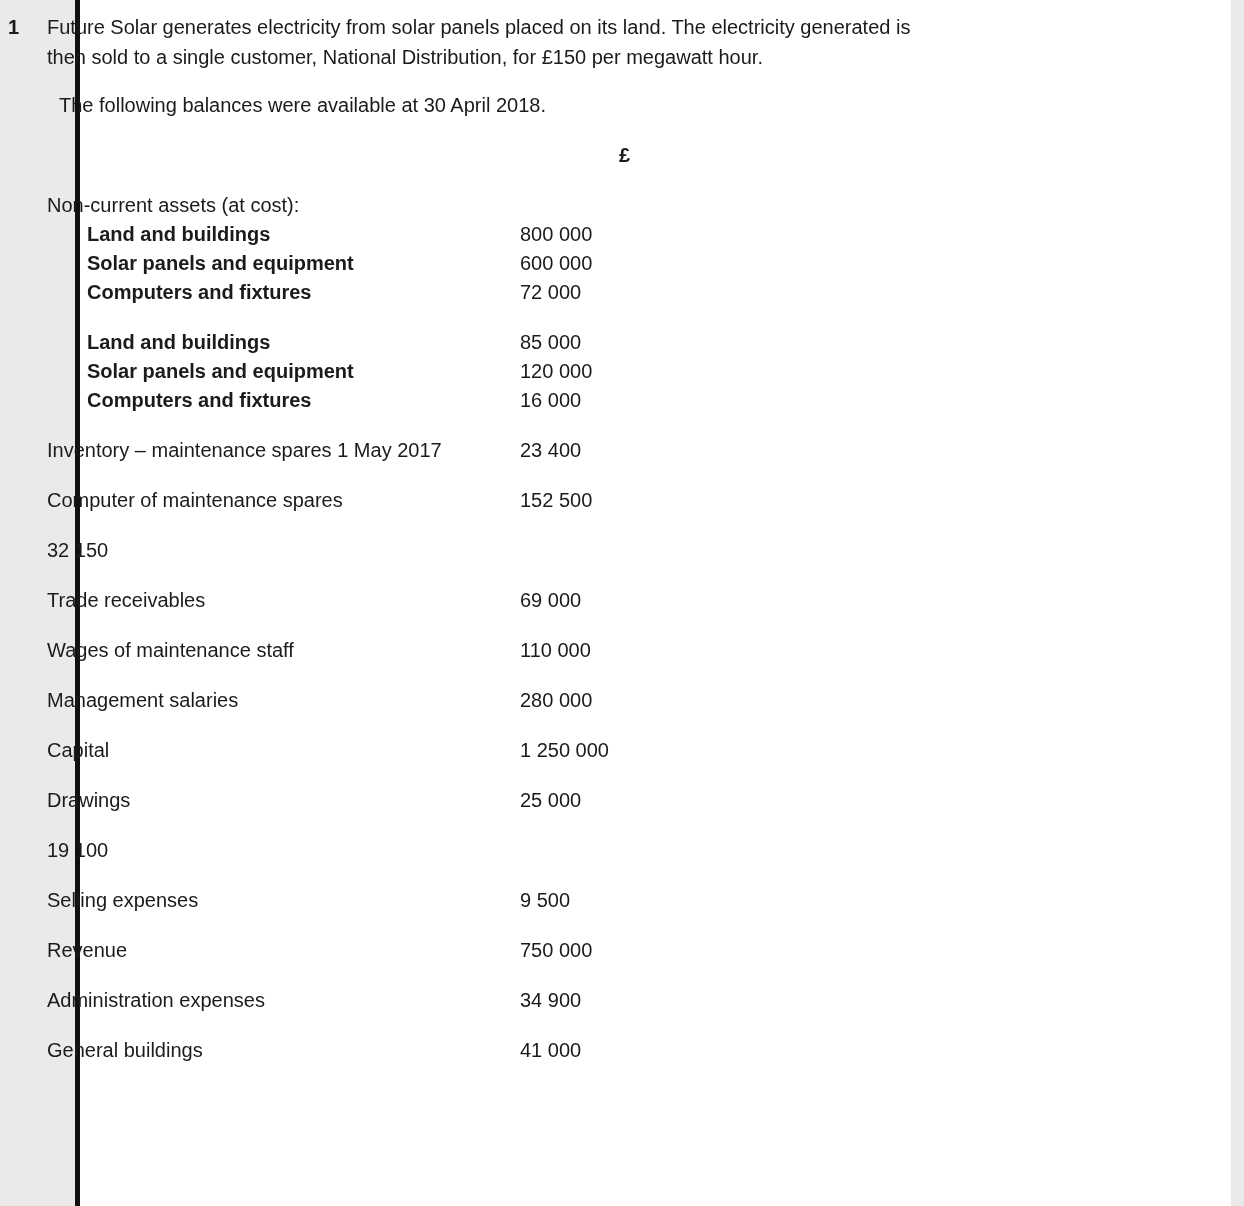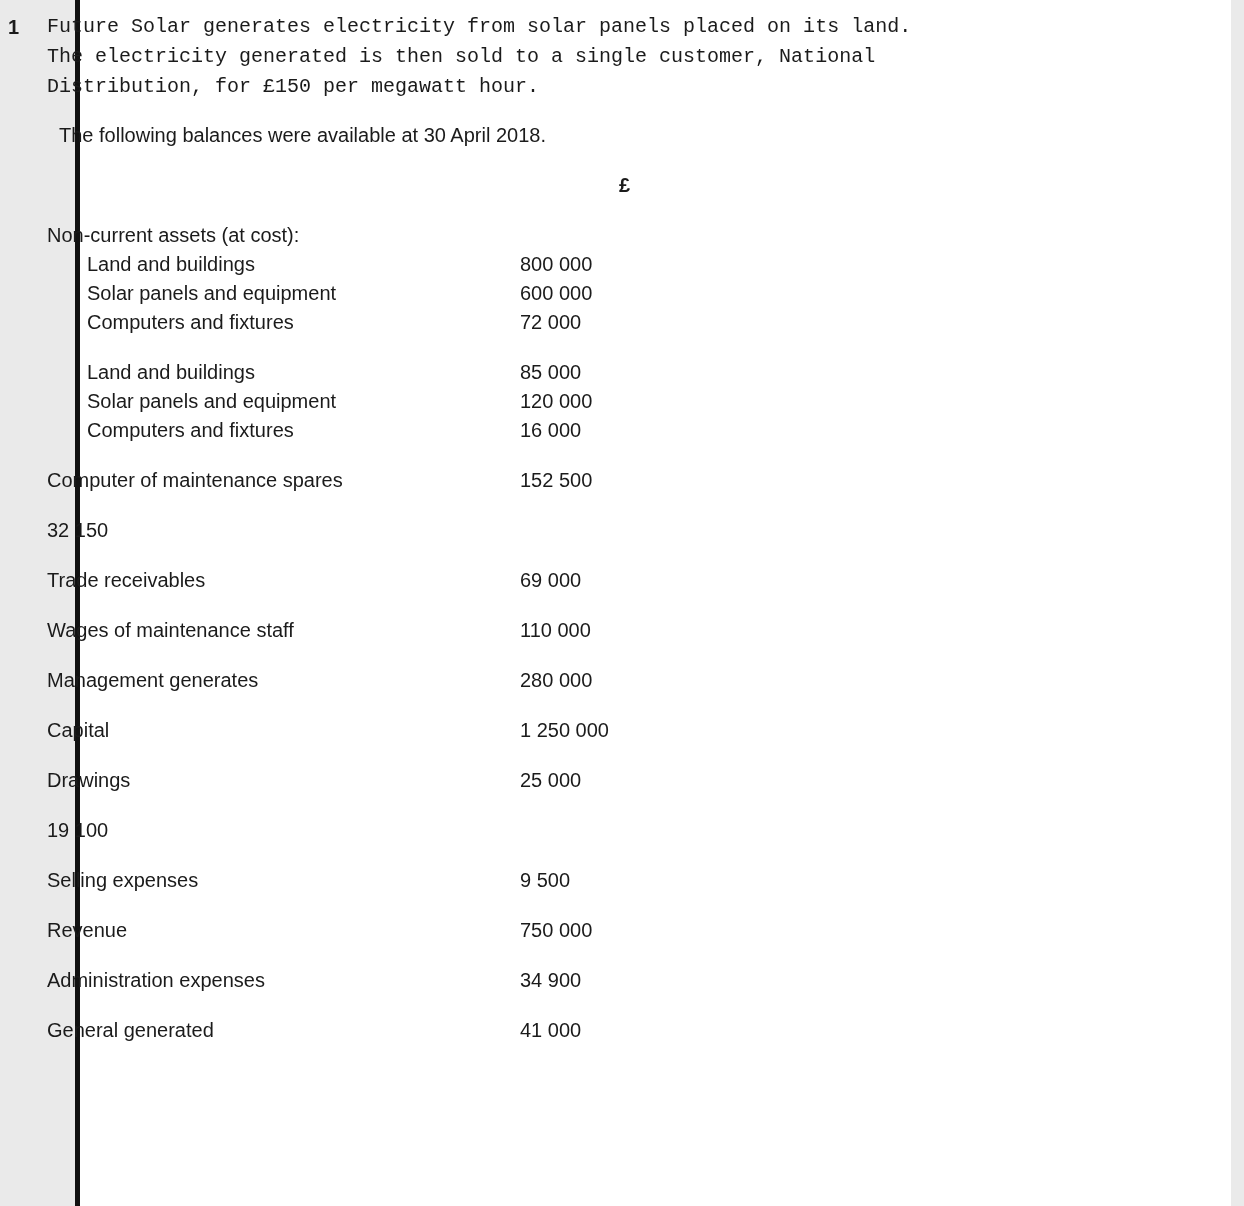--- a/index.html
+++ b/index.html
@@ -44,21 +44,21 @@
     color: #1b1b1b;
     font-size: 20px;
     line-height: 30px;
   }
   .question-header { display: flex; }
   .qnum {
     width: 39px;
     flex: 0 0 39px;
     font-weight: bold;
   }
-  .qtext { max-width: 895px; font-family: Liberation Mono, monospace; }
+  .qtext { max-width: 895px; }
   .subintro {
     margin-left: 51px;
     margin-top: 18px;
   }
   .currency-row {
     margin-left: 39px;
     width: 613px;
     text-align: right;
     padding-right: 30px;
     margin-top: 20px;
@@ -69,21 +69,21 @@
     margin-left: 39px;
     width: 613px;
     margin-top: 16px;
   }
   .row {
     display: flex;
     line-height: 29px;
   }
   .row.gap { margin-top: 21px; }
   .row .label { flex: 1 1 auto; }
-  .row.indent .label { padding-left: 40px; }
+  .row.indent .label { padding-left: 40px; font-weight: bold; }
   .row .value {
     flex: 0 0 140px;
     white-space: pre;
   }
 </style>
 </head>
 <body>
 
 <div class="page">
   <div class="paper"></div>
@@ -138,20 +138,24 @@
   <div class="row indent">
     <span class="label">Solar panels and equipment</span>
     <span class="value">120 000</span>
   </div>
 
   <div class="row indent">
     <span class="label">Computers and fixtures</span>
     <span class="value">16 000</span>
   </div>
 
+  <div class="row gap">
+    <span class="label">Inventory – maintenance spares 1 May 2017</span>
+    <span class="value">23 400</span>
+  </div>
 
   <div class="row gap">
     <span class="label">Computer of maintenance spares</span>
     <span class="value">152 500</span>
   </div>
 
   <div class="row gap">
     <span class="value">32 150</span>
   </div>
 
@@ -159,21 +163,21 @@
     <span class="label">Trade receivables</span>
     <span class="value">69 000</span>
   </div>
 
   <div class="row gap">
     <span class="label">Wages of maintenance staff</span>
     <span class="value">110 000</span>
   </div>
 
   <div class="row gap">
-    <span class="label">Management generates</span>
+    <span class="label">Management salaries</span>
     <span class="value">280 000</span>
   </div>
 
   <div class="row gap">
     <span class="label">Capital</span>
     <span class="value">1 250 000</span>
   </div>
 
   <div class="row gap">
     <span class="label">Drawings</span>
@@ -194,18 +198,18 @@
     <span class="label">Revenue</span>
     <span class="value">750 000</span>
   </div>
 
   <div class="row gap">
     <span class="label">Administration expenses</span>
     <span class="value">34 900</span>
   </div>
 
   <div class="row gap">
-    <span class="label">General generated</span>
+    <span class="label">General buildings</span>
     <span class="value">41 000</span>
   </div>
 </div>
   </div>
 </div>
 
 </body></html>

